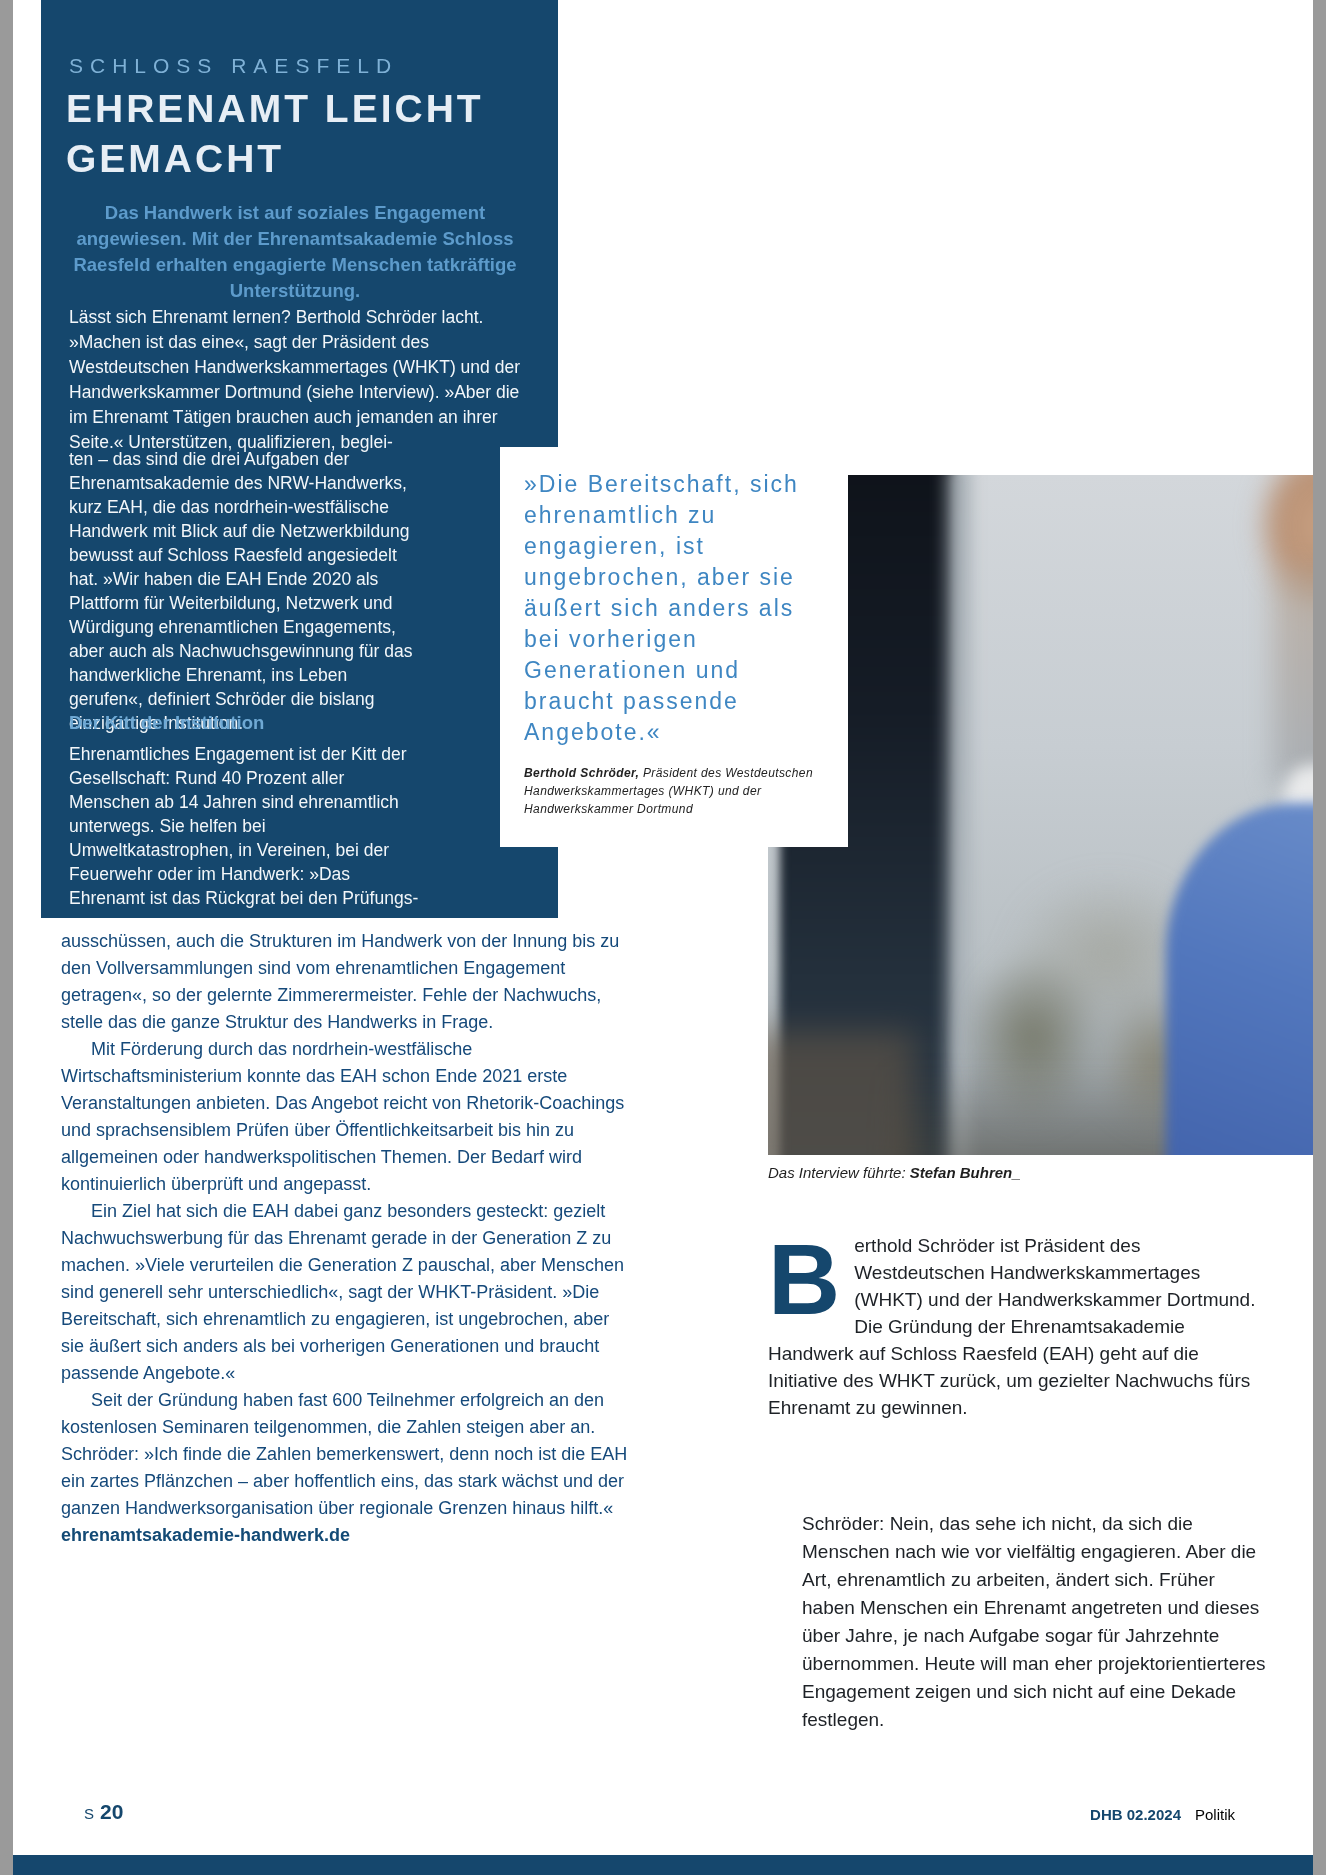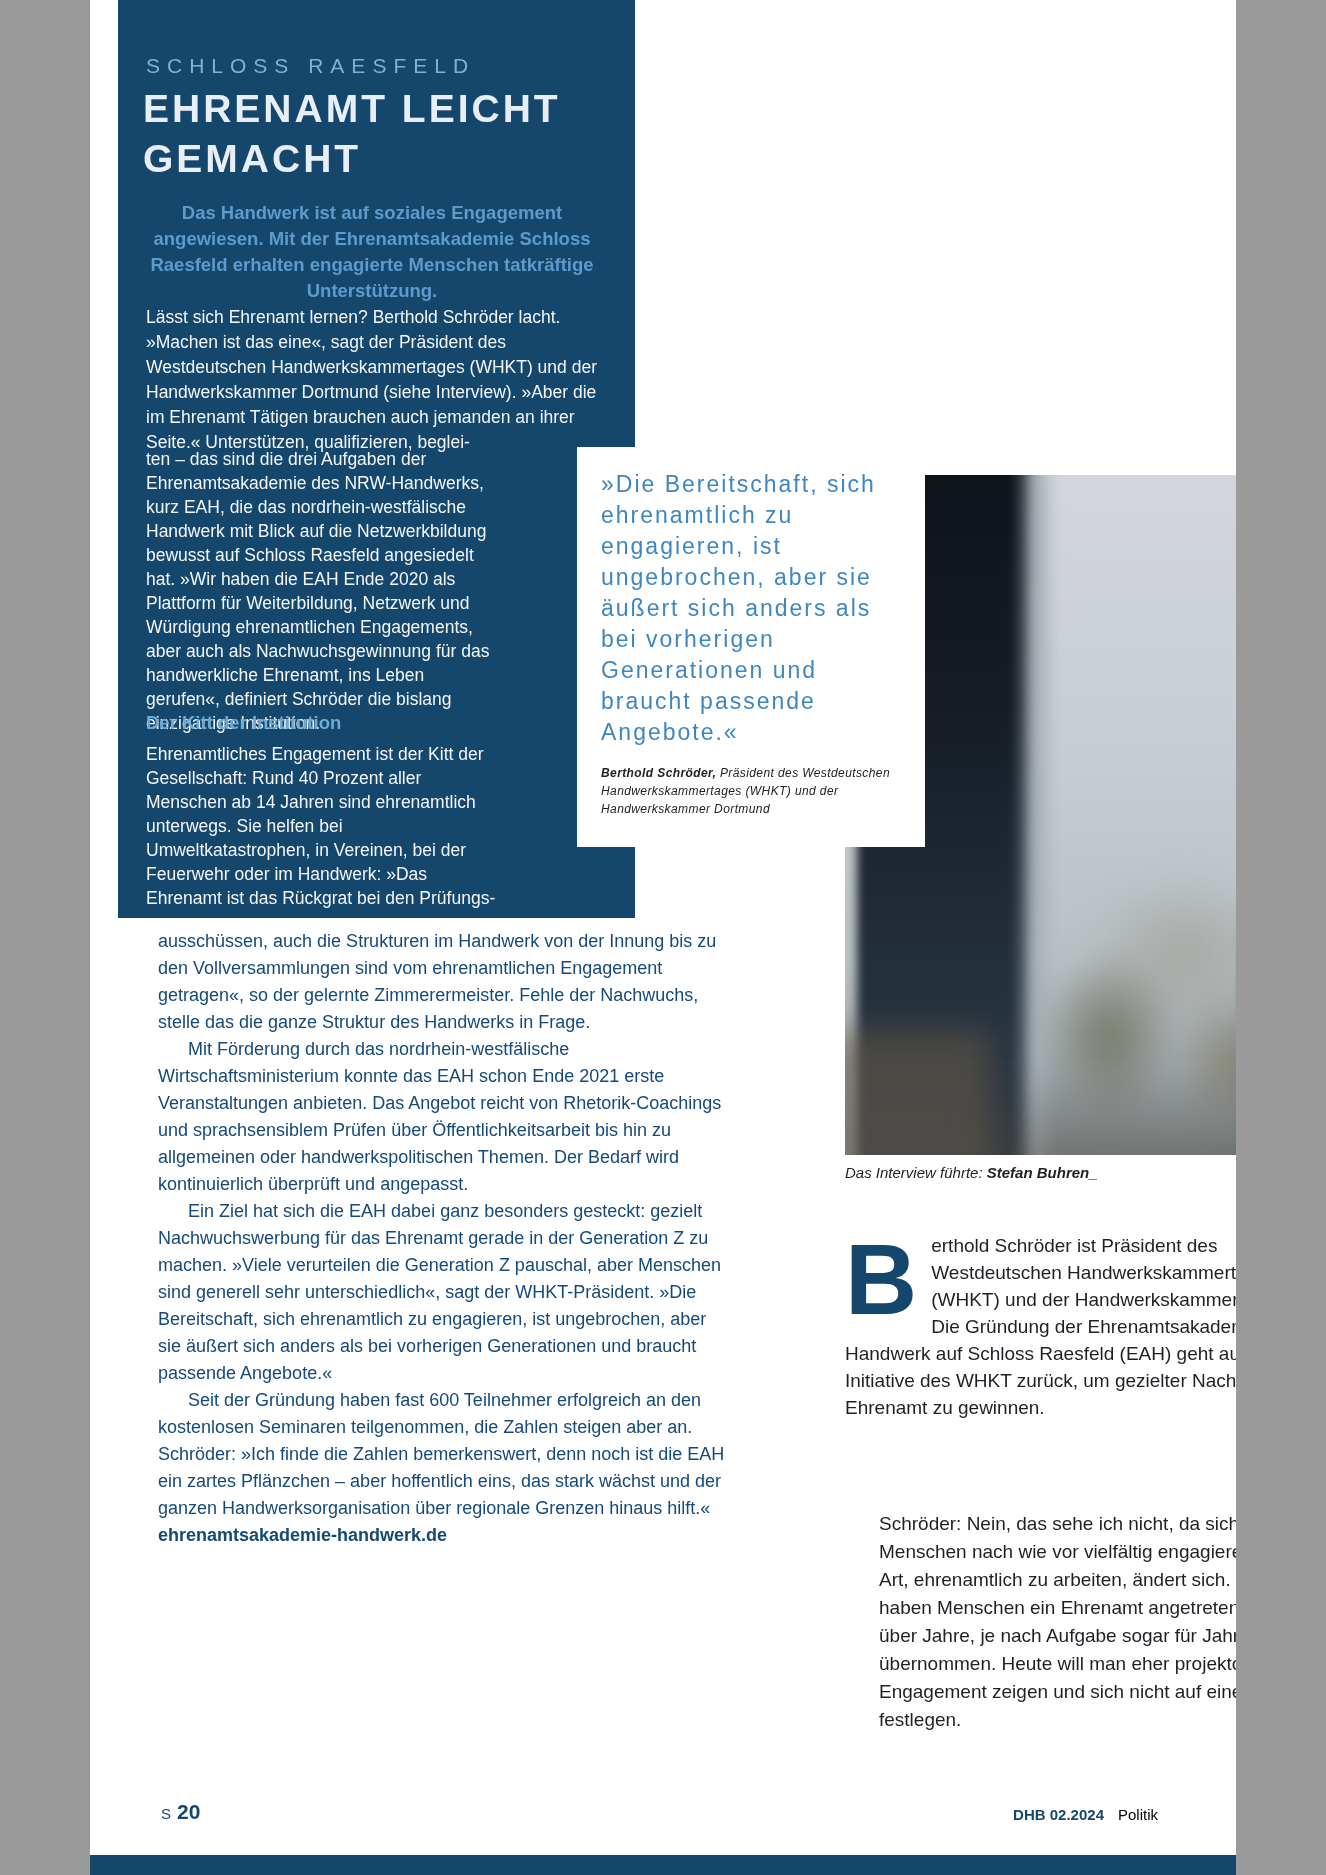--- a/index.html
+++ b/index.html
@@ -1,19 +1,19 @@
 <!DOCTYPE html>
 <html><head>
 <meta charset="utf-8">
 <style>
   * { margin:0; padding:0; box-sizing:border-box; }
   html,body { background:#9a9a9a; }
   body { display:flex; justify-content:center; }
   .page {
-    position:relative; width:1146px; height:1875px; background:#ffffff;
+    position:relative; width:1300px; height:1875px; background:#ffffff;
     overflow:hidden; font-family:"Liberation Sans", sans-serif;
   }
   
   .navy-panel { position:absolute; left:28px; top:0; width:517px; height:918px; background:#15476d; }
   .kicker {
     position:absolute; left:56px; top:54px; font-size:21px; letter-spacing:7px;
     color:#7fb1d6; font-weight:500;
   }
   .headline {
     position:absolute; left:53px; top:84px; width:485px; font-size:39px; line-height:50px;
@@ -23,21 +23,21 @@
     position:absolute; left:56px; top:200px; width:452px; font-size:18.5px; line-height:26px;
     color:#5d9bcb; font-weight:700;text-align:center;
   }
   .white-body { color:#f3f7fa; font-size:17.5px; line-height:25px; }
   .p1a { position:absolute; left:56px; top:296px; width:472px;margin-top:9px; }
   .p1b { position:absolute; left:56px; top:447px; width:356px; line-height:24px; }
   .subhead { position:absolute; left:56px; top:712px; font-size:18.5px; font-weight:700; color:#6fa9d4; }
   .p2a { position:absolute; left:56px; top:742px; width:356px; line-height:24px; }
   
   .dark-flow {
-    position:absolute; left:68px; top:928px; width:575px;
+    position:absolute; left:48px; top:928px; width:575px;
     color:#15497a; font-size:18px; line-height:27px;
   }
   .dark-flow p { margin:0; }
   .dark-flow p.indent { text-indent:30px; }
   .website { font-weight:700; color:#134a75; margin-top:3px; cursor:pointer; }
   
   .quote-box {
     position:absolute; left:487px; top:447px; width:348px; min-height:400px;
     background:#ffffff; padding:22px 22px 20px 24px; z-index:3;
   }

